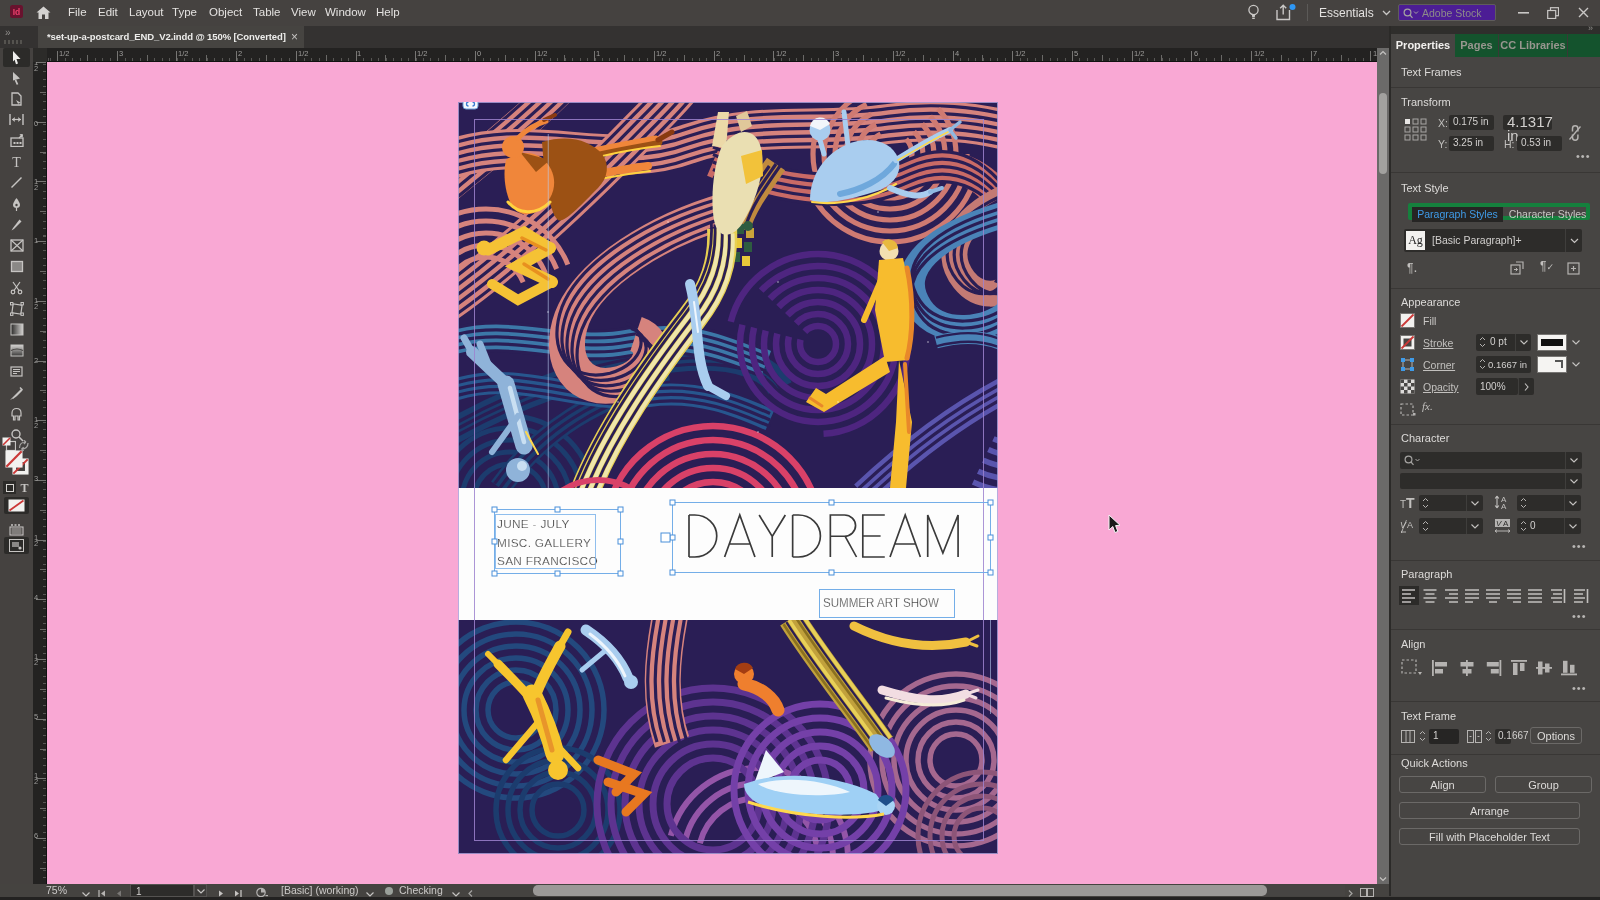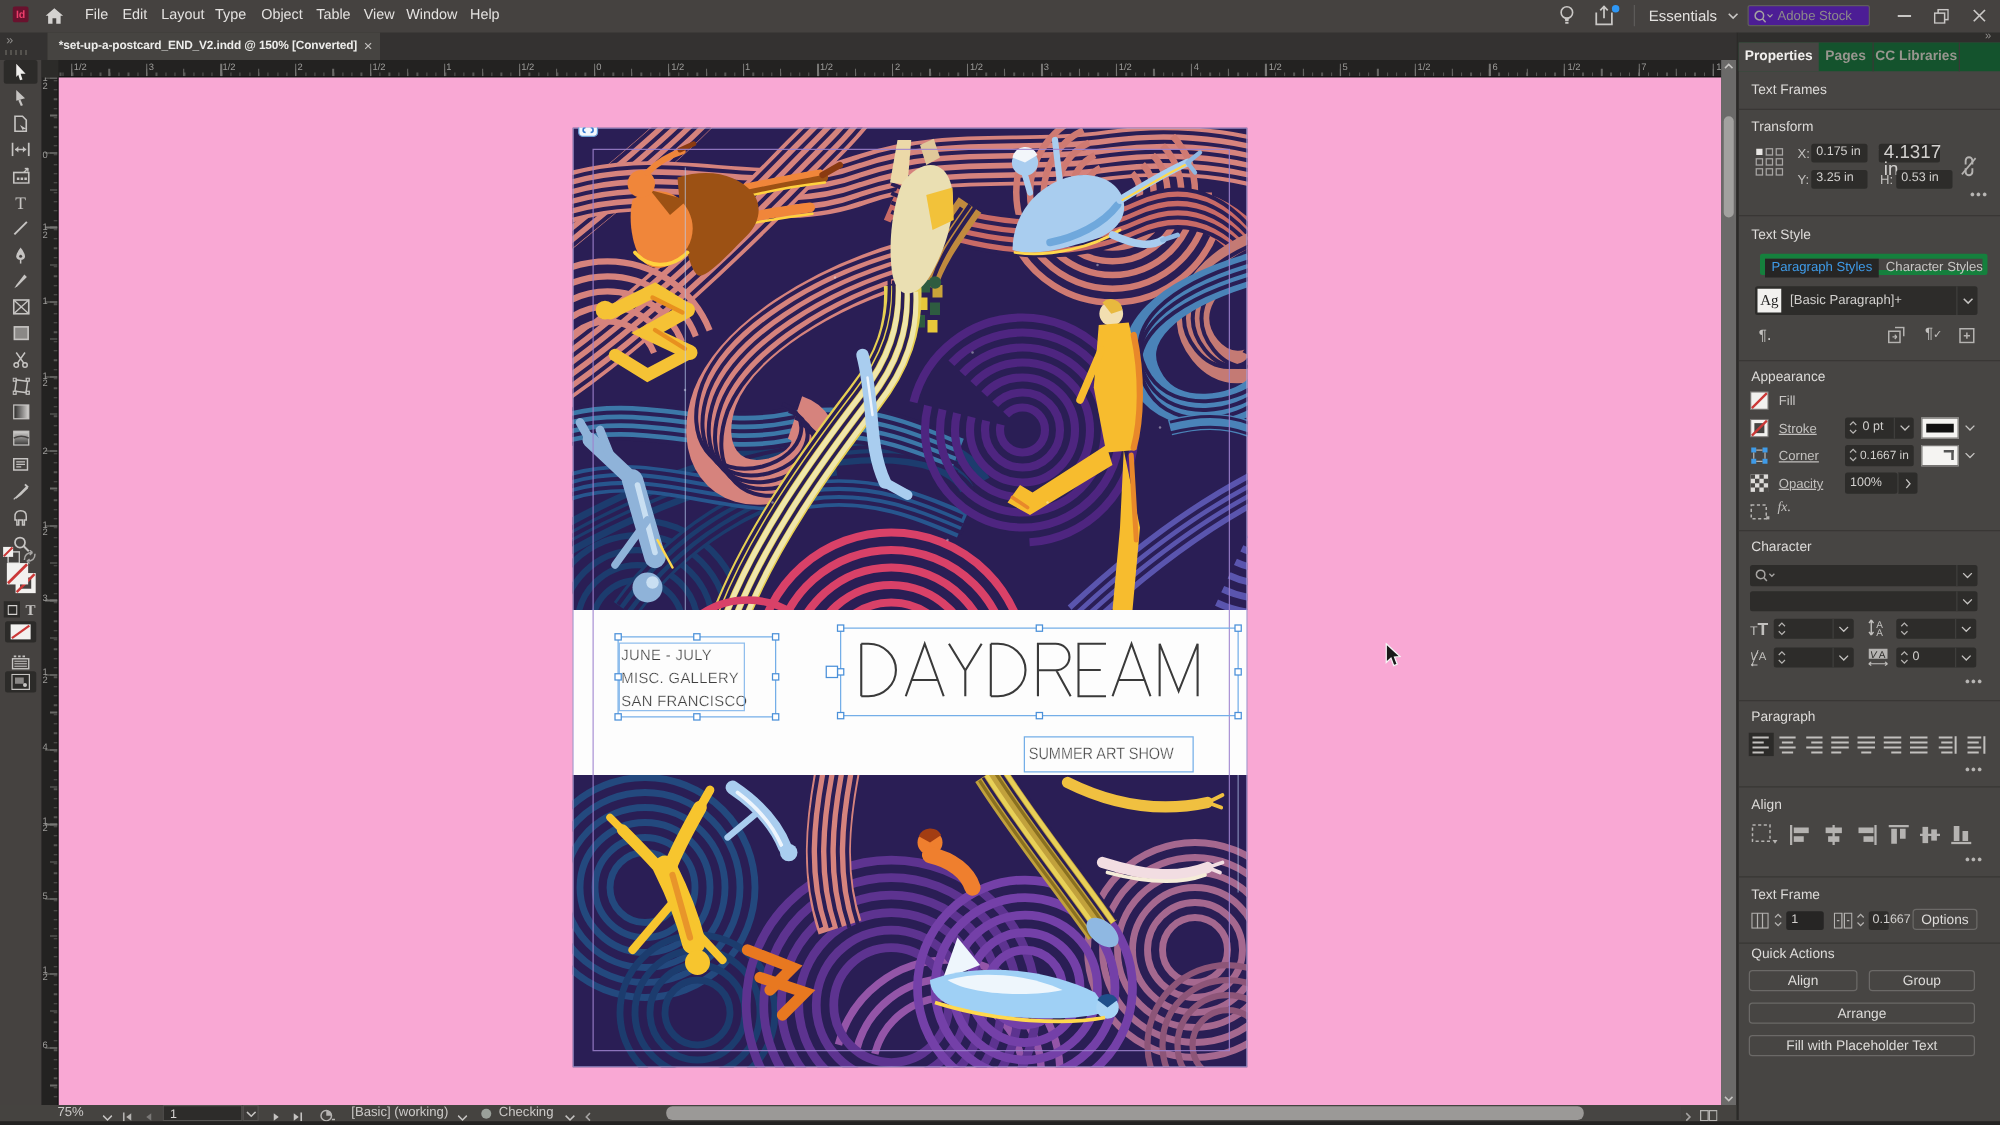--- a/index.html
+++ b/index.html
@@ -1196,21 +1196,21 @@
     </svg>
     <svg class="chev" style="left:94px;top:704px" width="7" height="12" viewBox="0 0 7 12">
       <path d="M1 4 L3.5 1.5 L6 4 M1 8 L3.5 10.5 L6 8" stroke="#b5b3b1" stroke-width="1" fill="none"></path>
     </svg>
     <div class="pfield" style="left:104px;top:703px;width:16px;padding-left:3px">0.1667</div>
     <div class="pbtn" style="left:139px;top:701px;width:52px;height:17px;line-height:17px">Options</div>
     <div class="psep" style="top:728px"></div>
 
     <span class="plabel" style="left:10px;top:731px">Quick Actions</span>
     <div class="pbtn" style="left:8px;top:750px;width:87px;height:17px;line-height:17px">Align</div>
-    <div class="pbtn" style="left:104px;top:750px;width:85px;height:17px;line-height:17px">Group</div>
+    <div class="pbtn" style="left:104px;top:750px;width:97px;height:17px;line-height:17px">Group</div>
     <div class="pbtn" style="left:8px;top:776px;width:181px;height:17px;line-height:17px">Arrange</div>
     <div class="pbtn" style="left:8px;top:802px;width:181px;height:17px;line-height:17px">Fill with Placeholder Text</div>
   </div>
 
   <div id="statusbar" class="abs">
     <span class="sbi" style="left:46px">75%</span>
     <svg class="sbi" style="left:82px;top:4px" width="8" height="5" viewBox="0 0 8 5">
       <path d="M0.5 0.5 L4 4 L7.5 0.5" stroke="#c5c3c1" stroke-width="1.2" fill="none"></path>
     </svg>
     <svg class="sbi" style="left:98px;top:3px" width="8" height="7" viewBox="0 0 8 7">

